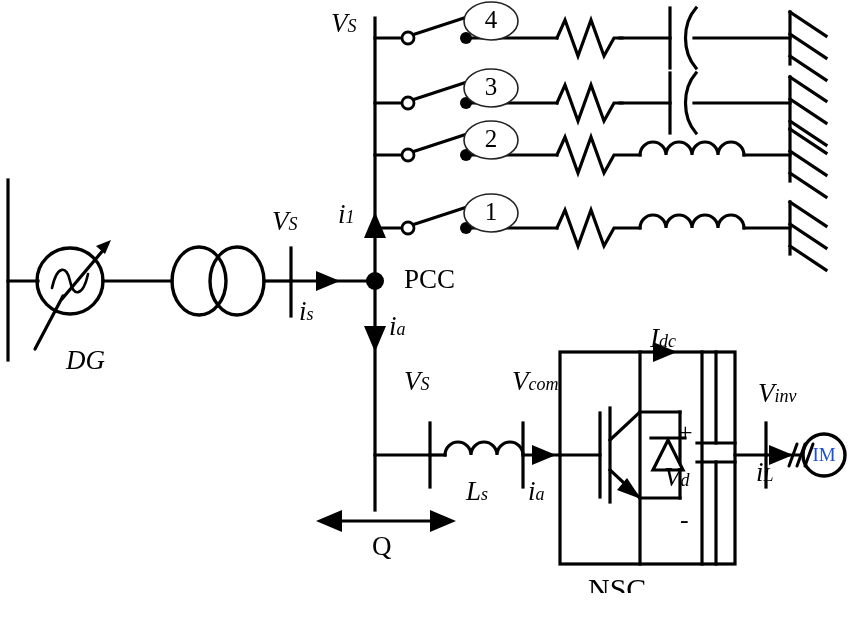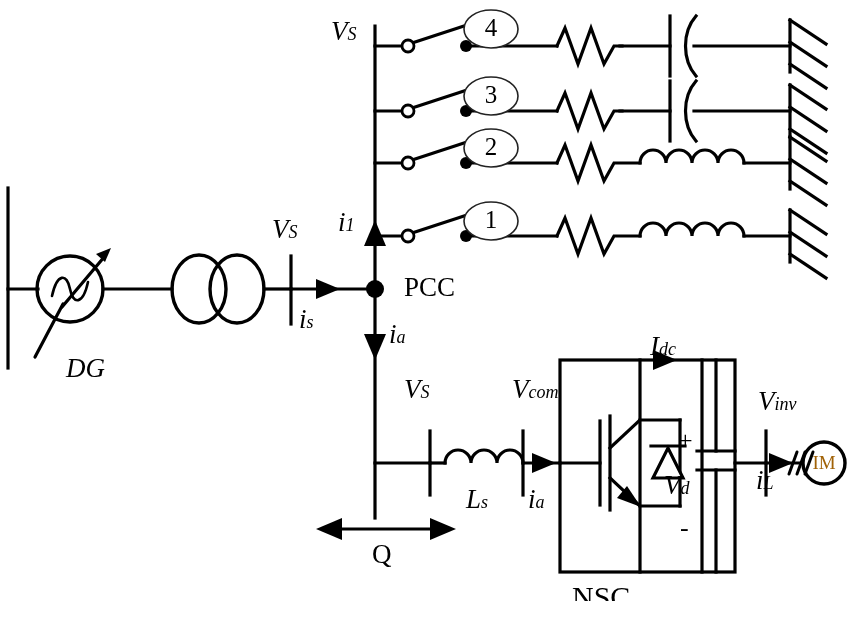--- a/index.html
+++ b/index.html
@@ -8,21 +8,20 @@
     padding: 0;
     background: #ffffff;
   }
   #diagram-root {
     position: relative;
     width: 850px;
     height: 593px;
     background: #ffffff;
     font-family: "Liberation Serif", "DejaVu Serif", serif;
     overflow: hidden;
-    margin-top: 8px;
   }
   svg.schematic {
     position: absolute;
     top: 0;
     left: 0;
     width: 850px;
     height: 619px;
     display: block;
   }
   .wire {
@@ -81,21 +80,21 @@
     font-size: 25px;
     font-style: normal;
     color: #000000;
     text-align: center;
     width: 44px;
   }
   .im-text {
     position: absolute;
     font-size: 19px;
     font-style: normal;
-    color: #a16207;
+    color: #1d4ed8;
     text-align: center;
     width: 50px;
   }
   .pm-sign {
     position: absolute;
     font-size: 26px;
     font-style: normal;
     color: #000000;
   }
 </style>
@@ -343,15 +342,15 @@
   <div class="lbl italic-var" style="left:466px; top:476px;"><span>L</span><span class="sub">s</span></div>
 
   <div class="lbl italic-var" style="left:528px; top:476px;"><span>i</span><span class="sub">a</span></div>
 
   <div class="lbl italic-var" style="left:756px; top:457px;"><span>i</span><span class="sub">L</span></div>
 
   <div class="im-text" style="left:799px; top:444px;">IM</div>
 
   <div class="lbl plain-label" style="left:372px; top:531px;">Q</div>
 
-  <div class="lbl plain-label" style="left:572px; top:572px; font-size:30px;">NSC</div>
+  <div class="lbl plain-label" style="left:588px; top:572px; font-size:30px;">NSC</div>
 
 </div>
 
 </body></html>

